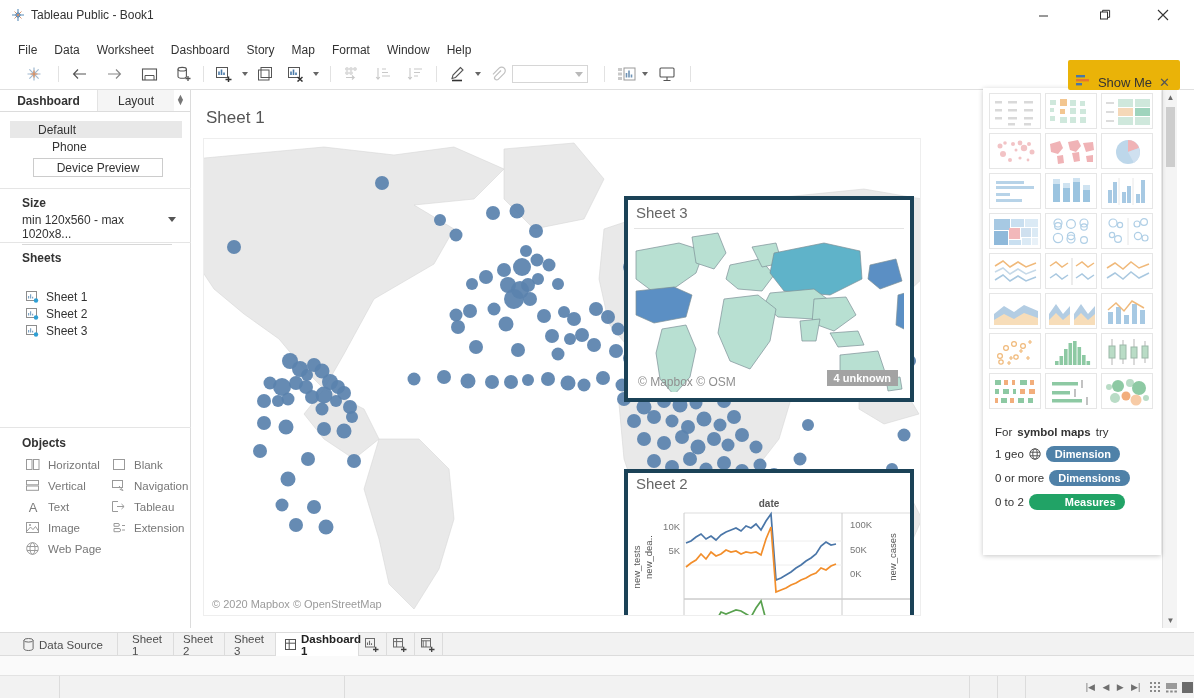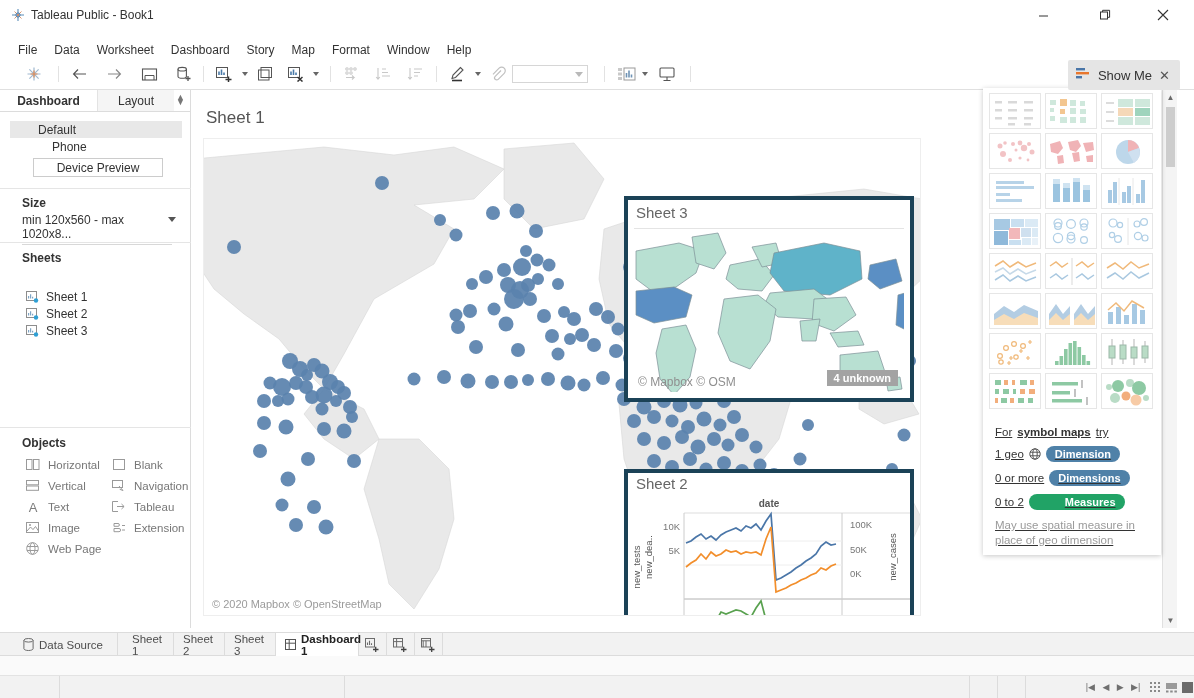--- a/index.html
+++ b/index.html
@@ -33,21 +33,21 @@
   .tool { position:absolute; top:4px; height:24px; display:flex; align-items:center; justify-content:center; color:#5a5a5a; }
   .tool.dim { color:#c8c8c8; }
   .tsep { position:absolute; top:8px; width:1px; height:16px; background:#e2e2e2; }
   .caret { width:0; height:0; border-left:3px solid transparent; border-right:3px solid transparent; border-top:4px solid #666; }
   .tool-combo { position:absolute; top:7px; left:512px; width:76px; height:18px; border:1px solid #d6d6d6; background:#fff; }
   .tool-combo .cb-arrow { position:absolute; right:4px; top:6px; width:0;height:0;
       border-left:4px solid transparent;border-right:4px solid transparent;border-top:5px solid #b9b9b9; }
 
   
   .showme-tab { position:absolute; right:14px; top:60px; height:30px; padding:0 10px 0 8px;
-     display:flex; align-items:center; gap:7px; background:#e5e5e5; border-radius:2px; z-index:40; }
+     display:flex; align-items:flex-end; gap:7px; background:#eab308; border-radius:2px; z-index:40; }
   .showme-tab .lbl { font-size:13px; color:#333; font-weight:normal; }
   .showme-tab .x { color:#555; font-size:13px; }
 
   
   .leftpanel { position:absolute; left:0; top:90px; width:191px; height:538px; background:#fff; border-right:1px solid #dcdcdc; }
   .lp-tabs { position:absolute; left:0; top:0; width:191px; height:22px; border-bottom:1px solid #dcdcdc; display:flex; }
   .lp-tab { flex:0 0 auto; display:flex; align-items:center; justify-content:center; font-size:12px; color:#333; }
   .lp-tab.t1 { width:97px; font-weight:bold; background:#fff; }
   .lp-tab.t2 { width:77px; background:#f5f5f5; border-left:1px solid #e3e3e3; }
   .lp-updown { position:absolute; right:6px; top:5px; font-size:9px; color:#777; line-height:5px; text-align:center; }
@@ -99,21 +99,21 @@
   
   .vscroll { position:absolute; left:1162px; top:90px; width:15px; height:538px; background:#f4f4f4; border-left:1px solid #e0e0e0; }
   .vs-arrow { position:absolute; left:0; width:15px; height:15px; display:flex; align-items:center; justify-content:center; color:#6a6a6a; font-size:8px; }
   .vs-thumb { position:absolute; left:3px; top:17px; width:9px; height:60px; background:#cdcdcd; }
 
   
   .showme { position:absolute; left:983px; top:88px; width:178px; height:467px; background:#fff;
      box-shadow:0 1px 5px rgba(0,0,0,.22); z-index:30; }
   .sm-grid { position:absolute; left:6px; top:5px; width:166px; display:flex; flex-wrap:wrap; gap:4px; }
   .sm-cell { width:52px; height:36px; background:#fff; border:1px solid #e6e6e6; position:relative; overflow:hidden; }
-  .sm-hints { position:absolute; left:12px; top:338px; width:158px;text-decoration:underline; }
+  .sm-hints { position:absolute; left:12px; top:338px; width:158px; }
   .sm-line { font-size:11.5px; color:#333; display:flex; align-items:center; gap:5px; margin-bottom:8px; }
   .pill { border-radius:9px; color:#fff; font-size:11px; font-weight:bold; padding:2px 9px; }
   .pill.blue { background:#4f81a8; }
   .pill.green { background:#21a366;padding-left:36px; }
   .sm-note { font-size:11.5px; color:#9a9a9a; line-height:15px; margin-top:4px; }
   .globe-ico { width:12px; height:12px; color:#555; }
 
   
   .tabbar { position:absolute; left:0; top:632px; width:1194px; height:24px; background:#f2f2f2; border-top:1px solid #dcdcdc; border-bottom:1px solid #dcdcdc; }
   .btab { position:absolute; top:0; height:24px; display:flex; align-items:center; gap:5px; padding:0 9px;
@@ -1103,21 +1103,20 @@
         <span class="pill blue">Dimension</span>
       </div>
       <div class="sm-line">
         <span>0 or more</span>
         <span class="pill blue">Dimensions</span>
       </div>
       <div class="sm-line">
         <span>0 to 2</span>
         <span class="pill green">Measures</span>
       </div>
-      <div class="sm-note">May use spatial measure in place of geo dimension</div>
     </div>
   </div>
 
   <div class="tabbar">
     <div class="btab" style="left:14px;width:104px">
       <span>
         <svg width="11" height="13" viewBox="0 0 11 13">
             <ellipse cx="5.5" cy="2.3" rx="4.6" ry="1.8" fill="none" stroke="#6b6b6b"></ellipse>
             <path d="M.9 2.3v8.4c0 1 2 1.8 4.6 1.8s4.6-.8 4.6-1.8V2.3" fill="none" stroke="#6b6b6b"></path>
           </svg>

